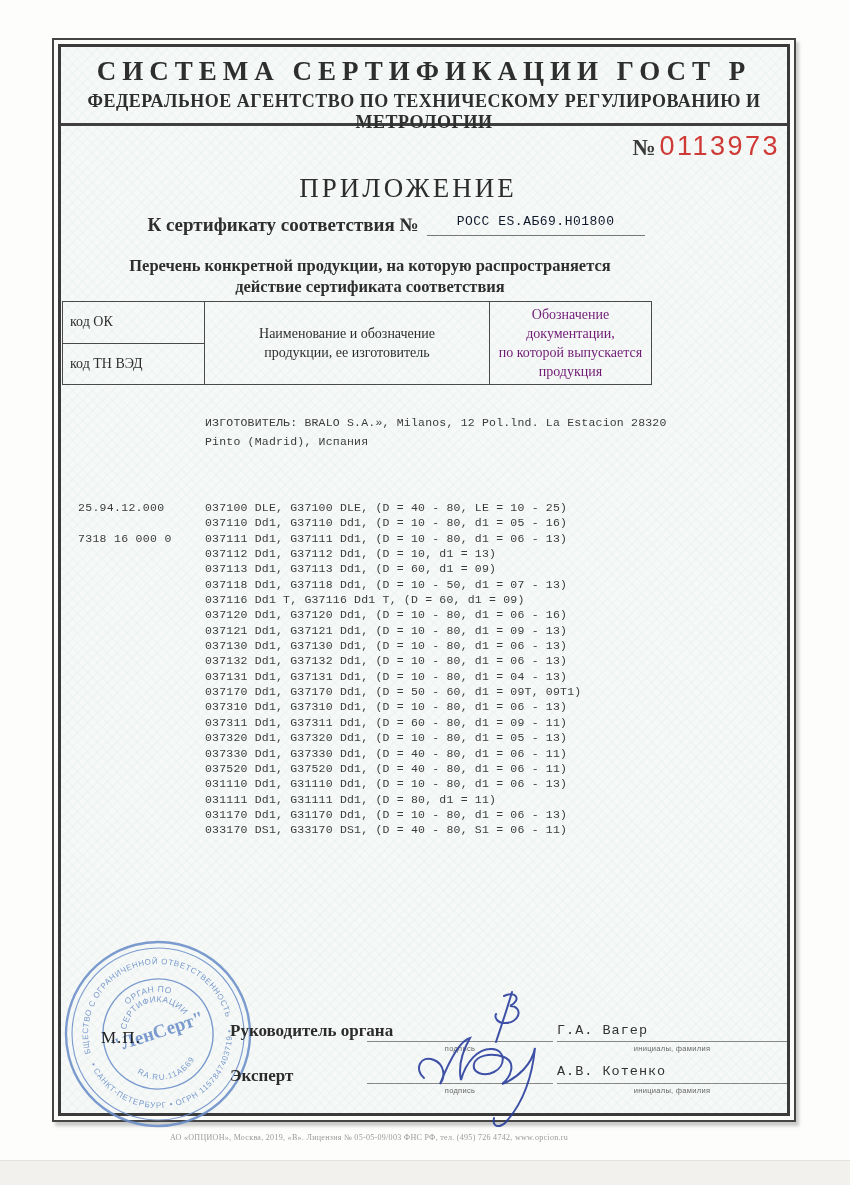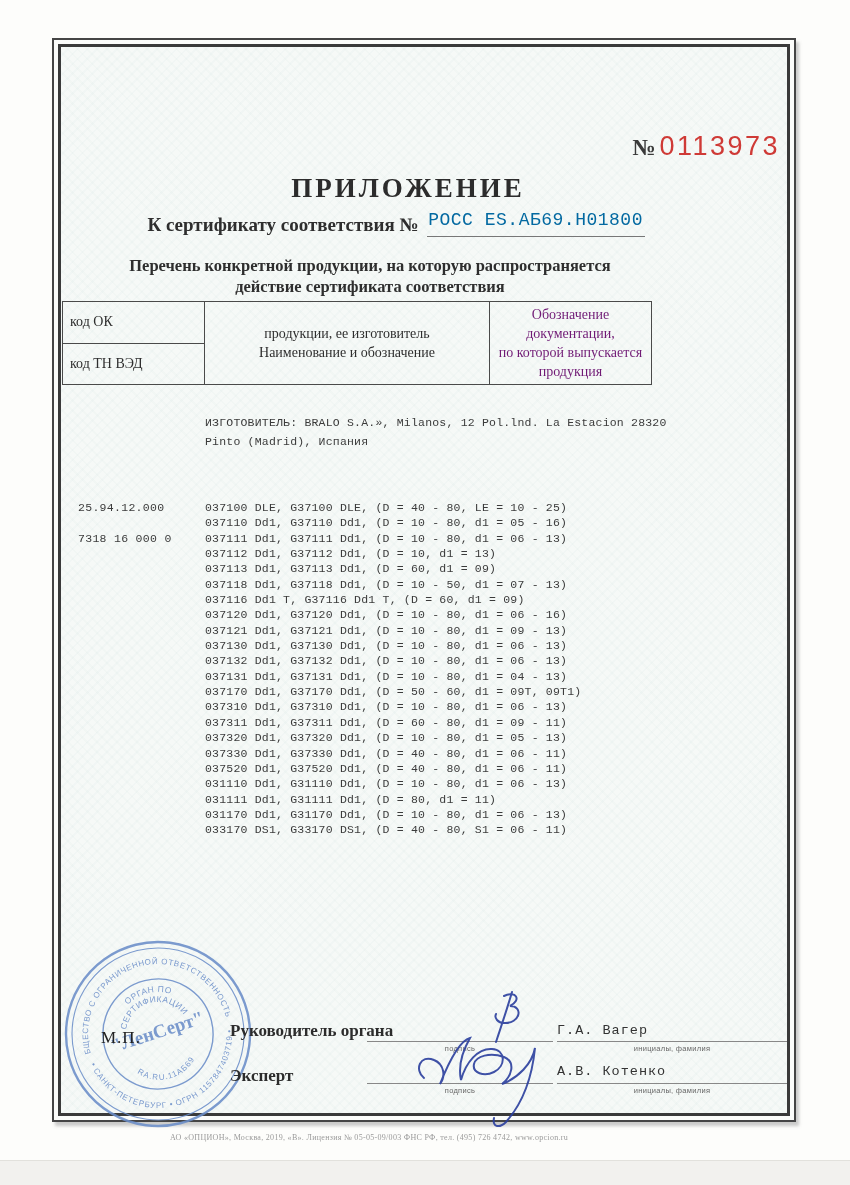--- a/index.html
+++ b/index.html
@@ -25,26 +25,26 @@
       #f6f9f7;}
   .header-box{position:absolute;left:61px;top:47px;width:726px;height:79px;
     border-bottom:3px solid #3f3f3f;box-sizing:border-box;text-align:center;}
   .hdr1{margin-top:9px;font-size:27px;font-weight:bold;letter-spacing:6px;color:#2e2e2e;}
   .hdr2{margin-top:4px;font-size:18px;font-weight:bold;letter-spacing:0.5px;color:#2e2e2e;}
   .doc-number{position:absolute;left:560px;top:131px;width:220px;text-align:right;white-space:nowrap;}
   .doc-number .no-sign{font-size:23px;font-weight:bold;color:#3a3a3a;font-family:"Liberation Serif",serif;}
   .doc-number .no-digits{font-size:27px;color:#cf3a36;letter-spacing:2.5px;
     font-family:"Liberation Sans",sans-serif;font-weight:500;}
   .title{position:absolute;left:58px;top:173px;width:700px;text-align:center;
-    font-size:27px;font-weight:bold;letter-spacing:3px;color:#2c2c2c;}
+    font-size:27px;font-weight:normal;letter-spacing:3px;color:#2c2c2c;}
   .cert-line{position:absolute;left:58px;top:214px;width:676px;text-align:center;white-space:nowrap;}
   .cert-label{font-size:19px;font-weight:bold;color:#2e2e2e;}
   .cert-slot{display:inline-block;width:218px;border-bottom:1.5px solid #777;
     vertical-align:baseline;margin-left:8px;text-align:center;}
-  .cert-value{font-family:"Liberation Mono",monospace;font-size:18px;color:#0369a1;
+  .cert-value{font-family:"Liberation Mono",monospace;font-size:13px;color:#0f172a;
     display:block;transform:translateY(-6px);letter-spacing:0.5px;}
   .subtitle{position:absolute;left:58px;top:255px;width:624px;text-align:center;
     font-size:16.5px;font-weight:bold;color:#2e2e2e;line-height:21px;}
   
   .spec-table{position:absolute;left:62px;top:301px;width:590px;height:84px;
     box-sizing:border-box;border:1.5px solid #4a4a4a;display:flex;background:transparent;}
   .col1{width:142px;box-sizing:border-box;border-right:1.5px solid #4a4a4a;display:flex;flex-direction:column;}
   .col1 .cell{flex:1;box-sizing:border-box;padding:5px 7px;font-size:14px;color:#2e2e2e;display:flex;align-items:center;}
   .col1 .cell:first-child{border-bottom:1.5px solid #4a4a4a;}
   .col2{width:285px;box-sizing:border-box;border-right:1.5px solid #4a4a4a;
@@ -80,20 +80,24 @@
     font-size:8px;color:#9a9a9a;font-family:Liberation Serif, serif;letter-spacing:0.3px;margin-left:7px;}
 </style>
 </head>
 <body>
 
 <div class="page">
 
   <div class="frame-outer"></div>
   <div class="frame-inner"></div>
 
+  <div class="header-box">
+    <div class="hdr1">СИСТЕМА СЕРТИФИКАЦИИ ГОСТ Р</div>
+    <div class="hdr2">ФЕДЕРАЛЬНОЕ АГЕНТСТВО ПО ТЕХНИЧЕСКОМУ РЕГУЛИРОВАНИЮ И МЕТРОЛОГИИ</div>
+  </div>
 
   <div class="doc-number">
     <span class="no-sign">№</span>
     <span class="no-digits">0113973</span>
   </div>
 
   <div class="title">ПРИЛОЖЕНИЕ</div>
 
   <div class="cert-line">
     <span class="cert-label">К сертификату соответствия №</span><span class="cert-slot"><span class="cert-value">РОСС ES.АБ69.Н01800</span></span>
@@ -103,22 +107,22 @@
     <div>Перечень конкретной продукции,  на которую распространяется</div>
     <div>действие сертификата соответствия</div>
   </div>
 
   <div class="spec-table">
     <div class="col1">
       <div class="cell">код ОК</div>
       <div class="cell">код ТН ВЭД</div>
     </div>
     <div class="col2">
+      <div>Наименование и обозначение</div>
       <div>продукции, ее изготовитель</div>
-      <div>Наименование и обозначение</div>
     </div>
     <div class="col3">
       <div>Обозначение документации,</div>
       <div>по которой выпускается продукция</div>
     </div>
   </div>
 
   <div class="maker mono">
     <div>ИЗГОТОВИТЕЛЬ: BRALO S.A.», Milanos, 12 Pol.lnd. La Estacion 28320</div>
     <div>Pinto (Madrid), Испания</div>

